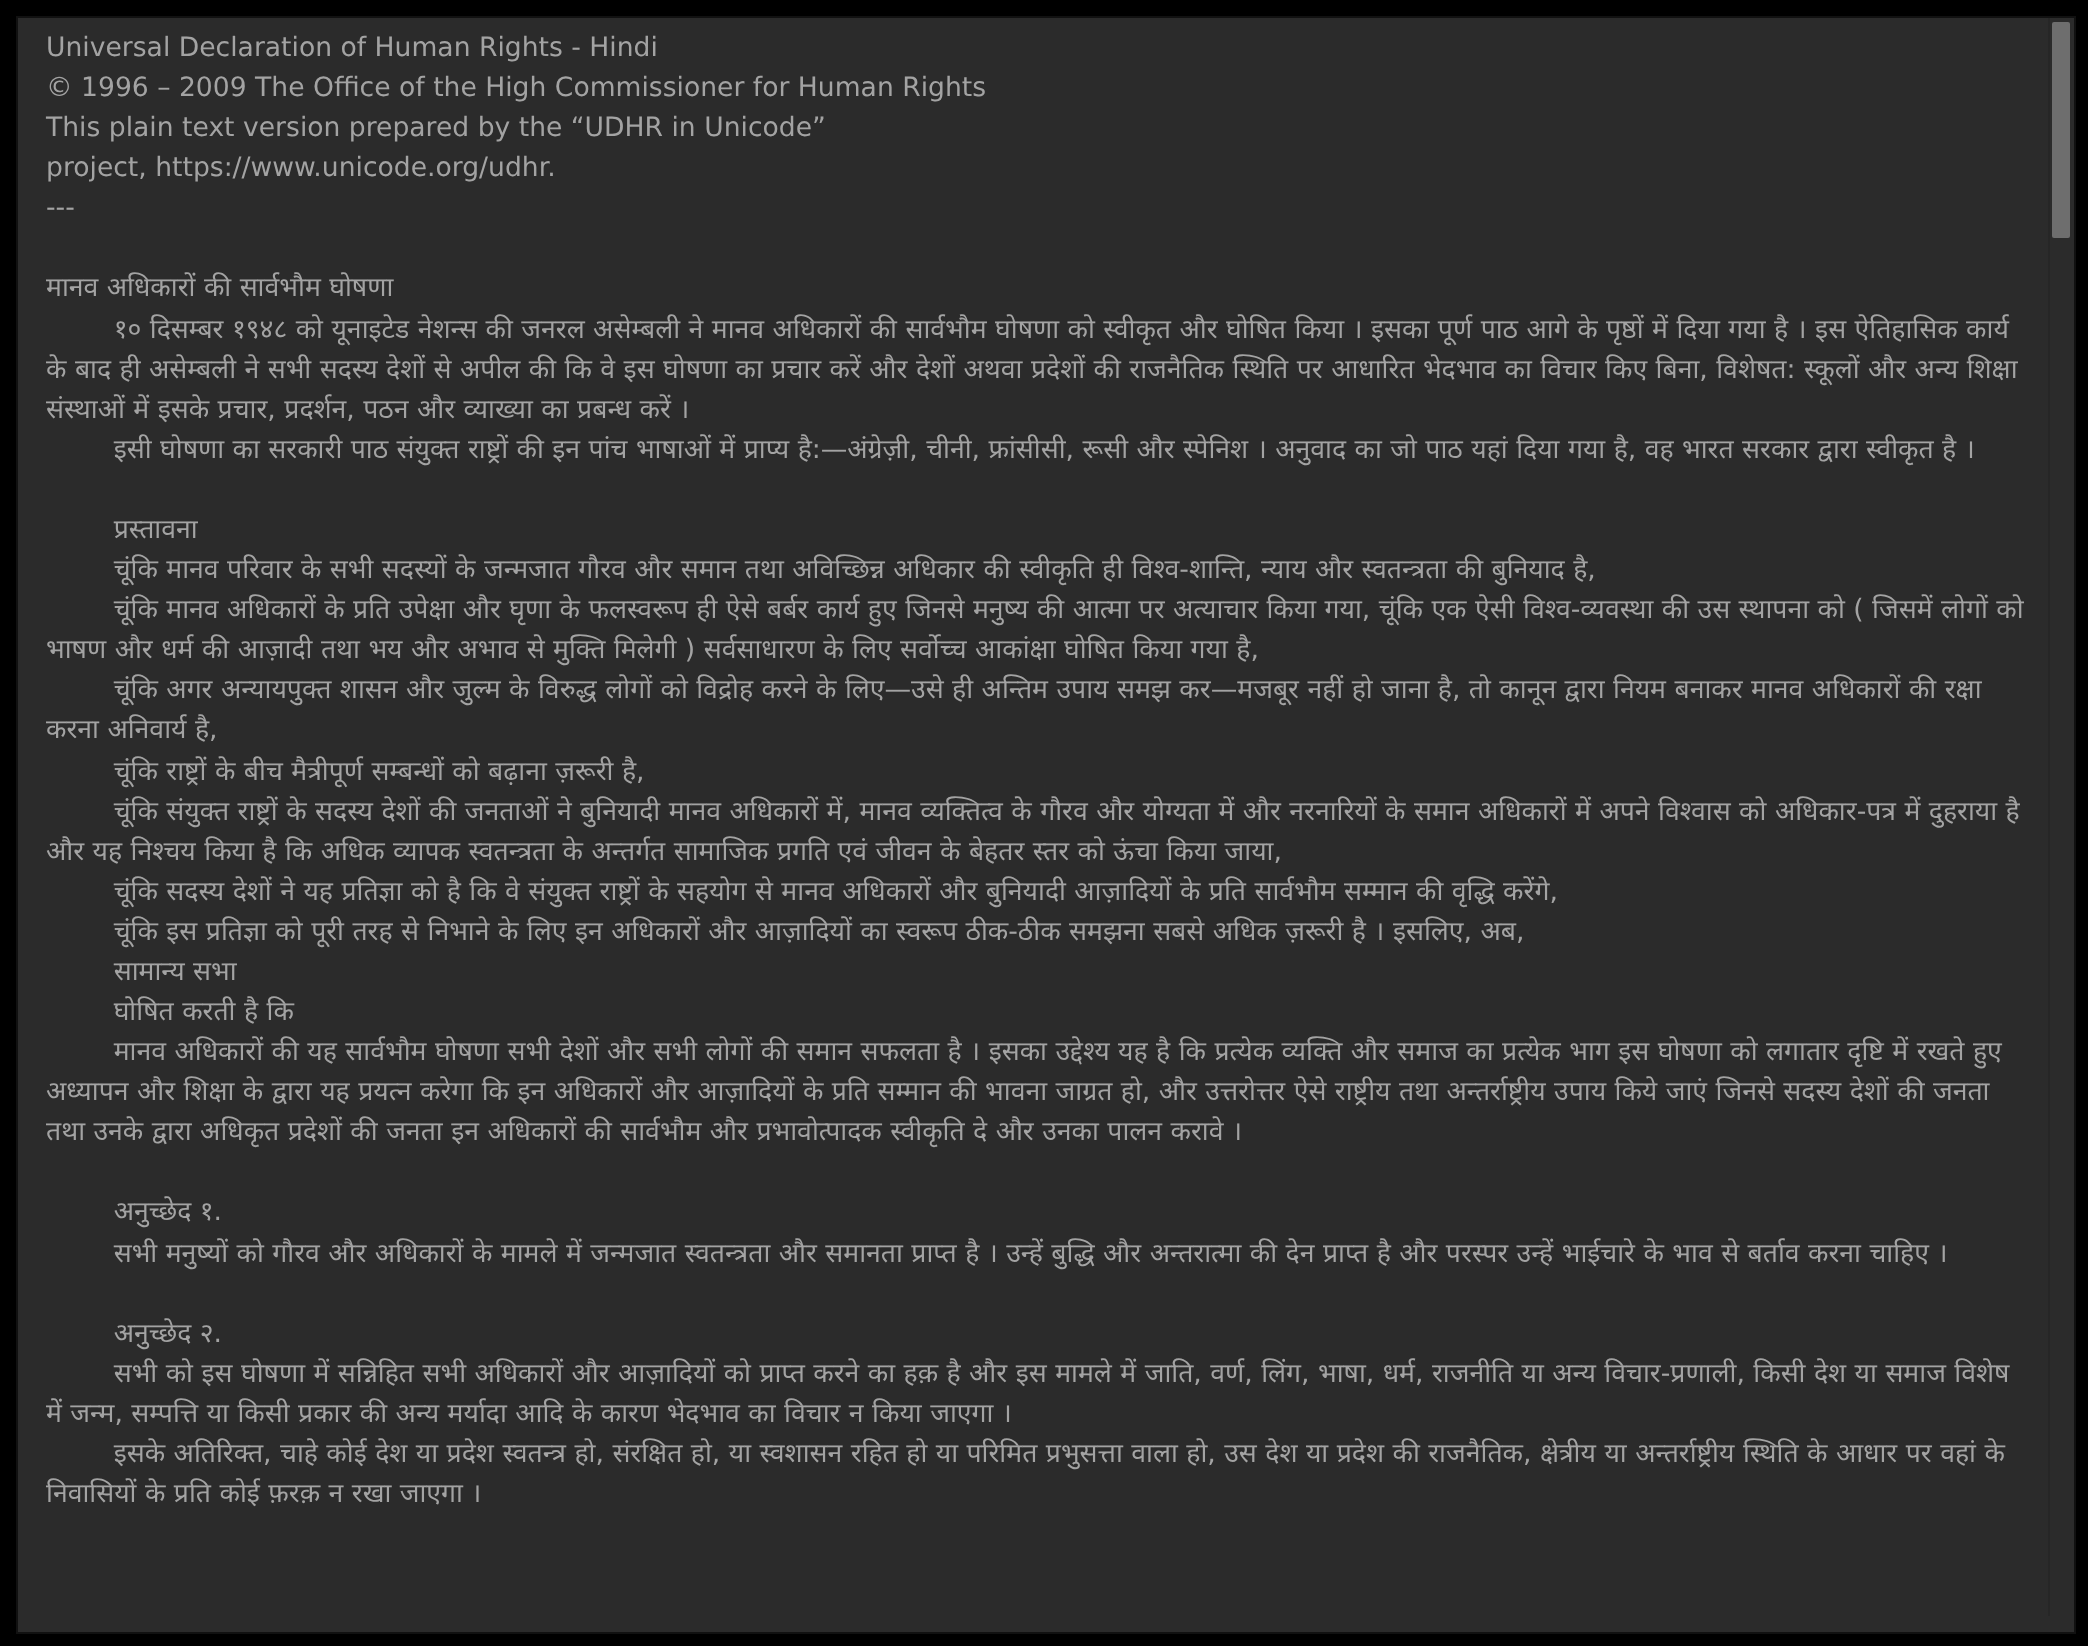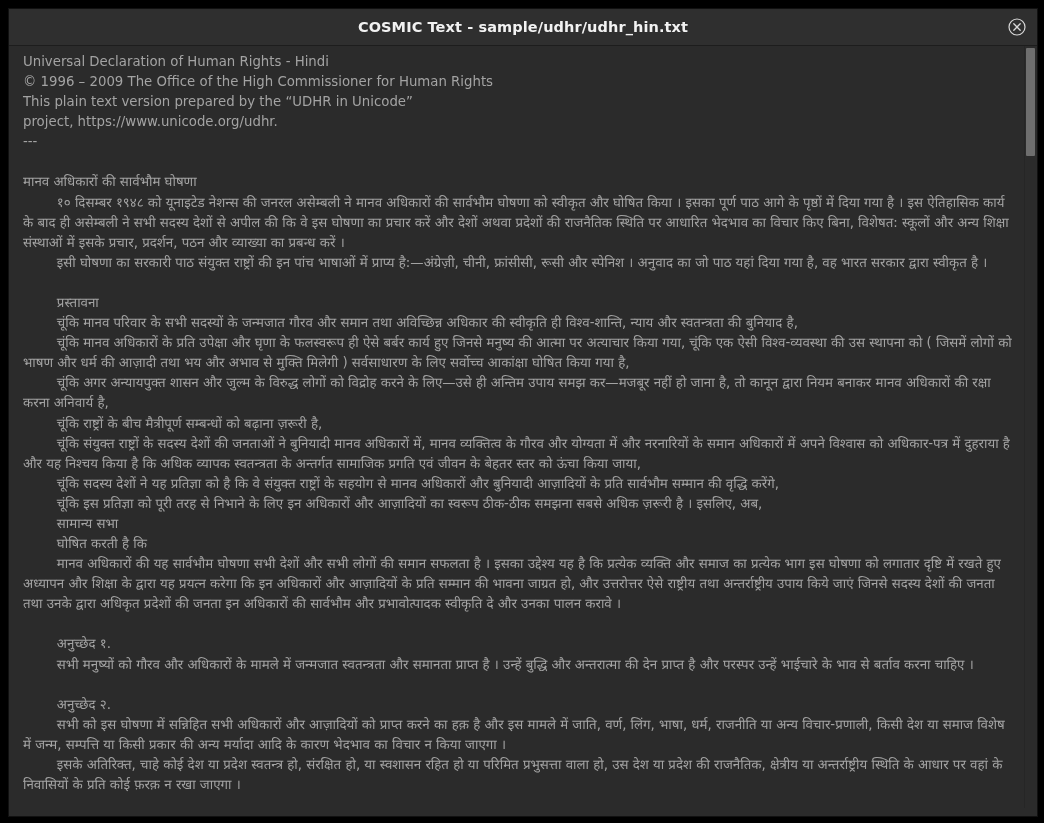--- a/index.html
+++ b/index.html
@@ -99,29 +99,20 @@
     height: 8px;
     min-height: 8px;
     background: #2b2b2b;
   }
 </style>
 </head>
 <body>
 
 <div class="window">
 
-  <div class="titlebar">
-    <div class="titlebar-text">COSMIC Text - sample/udhr/udhr_hin.txt</div>
-    <div class="close-btn">
-      <svg width="18" height="18" viewBox="0 0 18 18" aria-hidden="true">
-        <circle cx="9" cy="9" r="8" fill="none" stroke="#d8d8d8" stroke-width="1.2"></circle>
-        <path d="M5.8 5.8 L12.2 12.2 M12.2 5.8 L5.8 12.2" stroke="#d8d8d8" stroke-width="1.3" stroke-linecap="round"></path>
-      </svg>
-    </div>
-  </div>
 
   <div class="content-wrap">
     <div class="text-area" id="text-area"><div class="line">Universal Declaration of Human Rights - Hindi</div><div class="line">© 1996 – 2009 The Office of the High Commissioner for Human Rights</div><div class="line">This plain text version prepared by the “UDHR in Unicode”</div><div class="line">project, https://www.unicode.org/udhr.</div><div class="line">---</div><div class="line blank"></div><div class="line">मानव अधिकारों की सार्वभौम घोषणा</div><div class="line">        १० दिसम्बर १९४८ को यूनाइटेड नेशन्स की जनरल असेम्बली ने मानव अधिकारों की सार्वभौम घोषणा को स्वीकृत और घोषित किया । इसका पूर्ण पाठ आगे के पृष्ठों में दिया गया है । इस ऐतिहासिक कार्य के बाद ही असेम्बली ने सभी सदस्य देशों से अपील की कि वे इस घोषणा का प्रचार करें और देशों अथवा प्रदेशों की राजनैतिक स्थिति पर आधारित भेदभाव का विचार किए बिना, विशेषत: स्कूलों और अन्य शिक्षा संस्थाओं में इसके प्रचार, प्रदर्शन, पठन और व्याख्या का प्रबन्ध करें ।</div><div class="line">        इसी घोषणा का सरकारी पाठ संयुक्त राष्ट्रों की इन पांच भाषाओं में प्राप्य है:—अंग्रेज़ी, चीनी, फ्रांसीसी, रूसी और स्पेनिश । अनुवाद का जो पाठ यहां दिया गया है, वह भारत सरकार द्वारा स्वीकृत है ।</div><div class="line blank"></div><div class="line">        प्रस्तावना</div><div class="line">        चूंकि मानव परिवार के सभी सदस्यों के जन्मजात गौरव और समान तथा अविच्छिन्न अधिकार की स्वीकृति ही विश्व-शान्ति, न्याय और स्वतन्त्रता की बुनियाद है,</div><div class="line">        चूंकि मानव अधिकारों के प्रति उपेक्षा और घृणा के फलस्वरूप ही ऐसे बर्बर कार्य हुए जिनसे मनुष्य की आत्मा पर अत्याचार किया गया, चूंकि एक ऐसी विश्व-व्यवस्था की उस स्थापना को ( जिसमें लोगों को भाषण और धर्म की आज़ादी तथा भय और अभाव से मुक्ति मिलेगी ) सर्वसाधारण के लिए सर्वोच्च आकांक्षा घोषित किया गया है,</div><div class="line">        चूंकि अगर अन्यायपुक्त शासन और जुल्म के विरुद्ध लोगों को विद्रोह करने के लिए—उसे ही अन्तिम उपाय समझ कर—मजबूर नहीं हो जाना है, तो कानून द्वारा नियम बनाकर मानव अधिकारों की रक्षा करना अनिवार्य है,</div><div class="line">        चूंकि राष्ट्रों के बीच मैत्रीपूर्ण सम्बन्धों को बढ़ाना ज़रूरी है,</div><div class="line">        चूंकि संयुक्त राष्ट्रों के सदस्य देशों की जनताओं ने बुनियादी मानव अधिकारों में, मानव व्यक्तित्व के गौरव और योग्यता में और नरनारियों के समान अधिकारों में अपने विश्वास को अधिकार-पत्र में दुहराया है और यह निश्चय किया है कि अधिक व्यापक स्वतन्त्रता के अन्तर्गत सामाजिक प्रगति एवं जीवन के बेहतर स्तर को ऊंचा किया जाया,</div><div class="line">        चूंकि सदस्य देशों ने यह प्रतिज्ञा को है कि वे संयुक्त राष्ट्रों के सहयोग से मानव अधिकारों और बुनियादी आज़ादियों के प्रति सार्वभौम सम्मान की वृद्धि करेंगे,</div><div class="line">        चूंकि इस प्रतिज्ञा को पूरी तरह से निभाने के लिए इन अधिकारों और आज़ादियों का स्वरूप ठीक-ठीक समझना सबसे अधिक ज़रूरी है । इसलिए, अब,</div><div class="line">        सामान्य सभा</div><div class="line">        घोषित करती है कि</div><div class="line">        मानव अधिकारों की यह सार्वभौम घोषणा सभी देशों और सभी लोगों की समान सफलता है । इसका उद्देश्य यह है कि प्रत्येक व्यक्ति और समाज का प्रत्येक भाग इस घोषणा को लगातार दृष्टि में रखते हुए अध्यापन और शिक्षा के द्वारा यह प्रयत्न करेगा कि इन अधिकारों और आज़ादियों के प्रति सम्मान की भावना जाग्रत हो, और उत्तरोत्तर ऐसे राष्ट्रीय तथा अन्तर्राष्ट्रीय उपाय किये जाएं जिनसे सदस्य देशों की जनता तथा उनके द्वारा अधिकृत प्रदेशों की जनता इन अधिकारों की सार्वभौम और प्रभावोत्पादक स्वीकृति दे और उनका पालन करावे ।</div><div class="line blank"></div><div class="line">        अनुच्छेद १.</div><div class="line">        सभी मनुष्यों को गौरव और अधिकारों के मामले में जन्मजात स्वतन्त्रता और समानता प्राप्त है । उन्हें बुद्धि और अन्तरात्मा की देन प्राप्त है और परस्पर उन्हें भाईचारे के भाव से बर्ताव करना चाहिए ।</div><div class="line blank"></div><div class="line">        अनुच्छेद २.</div><div class="line">        सभी को इस घोषणा में सन्निहित सभी अधिकारों और आज़ादियों को प्राप्त करने का हक़ है और इस मामले में जाति, वर्ण, लिंग, भाषा, धर्म, राजनीति या अन्य विचार-प्रणाली, किसी देश या समाज विशेष में जन्म, सम्पत्ति या किसी प्रकार की अन्य मर्यादा आदि के कारण भेदभाव का विचार न किया जाएगा ।</div><div class="line">        इसके अतिरिक्त, चाहे कोई देश या प्रदेश स्वतन्त्र हो, संरक्षित हो, या स्वशासन रहित हो या परिमित प्रभुसत्ता वाला हो, उस देश या प्रदेश की राजनैतिक, क्षेत्रीय या अन्तर्राष्ट्रीय स्थिति के आधार पर वहां के निवासियों के प्रति कोई फ़रक़ न रखा जाएगा ।</div></div>
     <div class="scrollbar">
       <div class="scroll-thumb"></div>
     </div>
   </div>
 
   <div class="bottom-strip"></div>
 </div>

